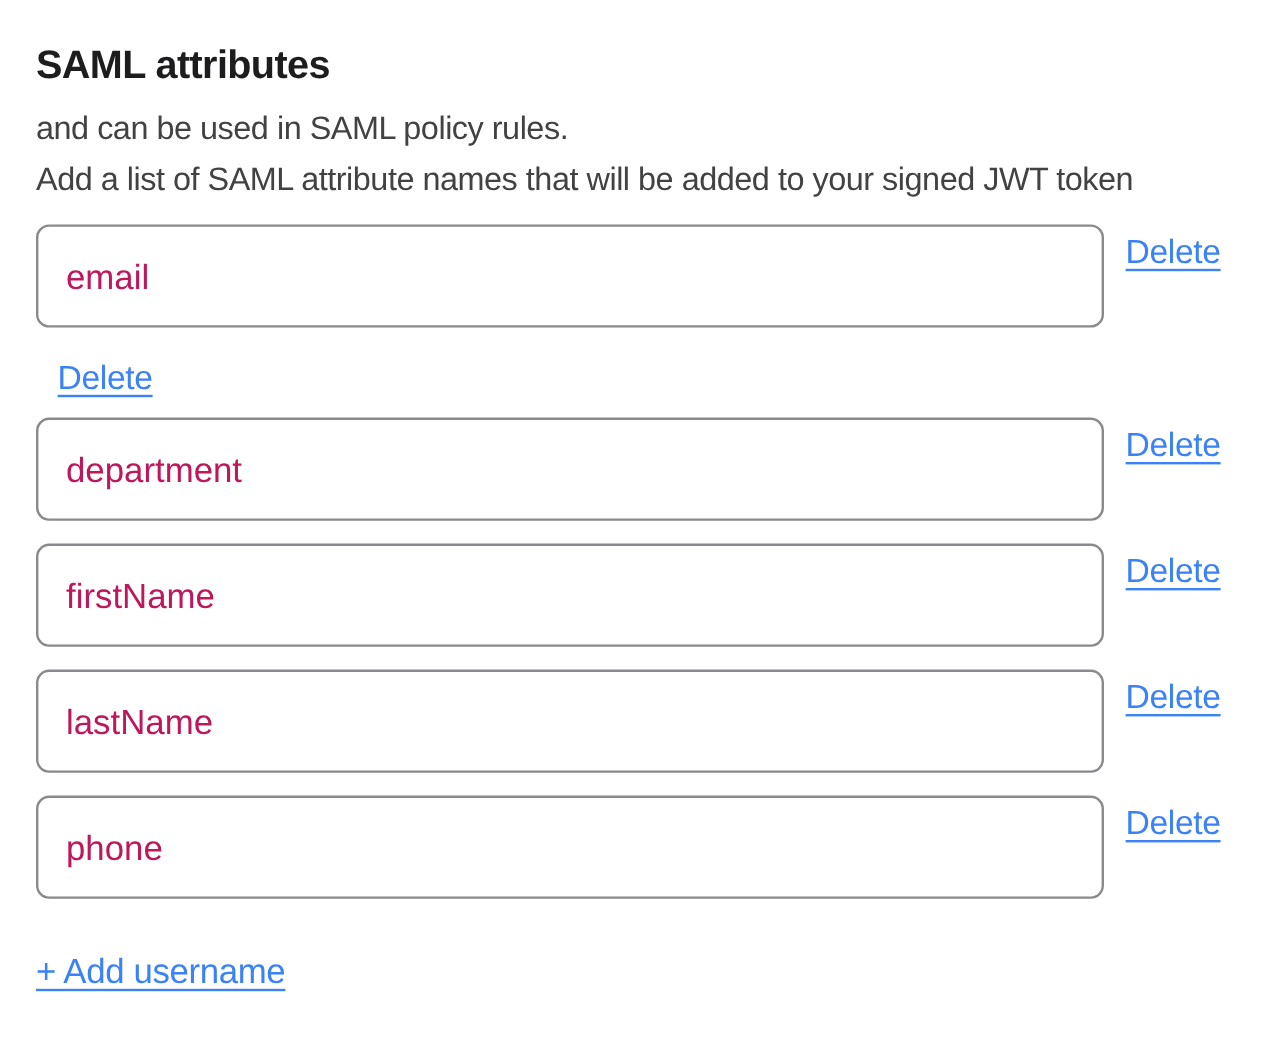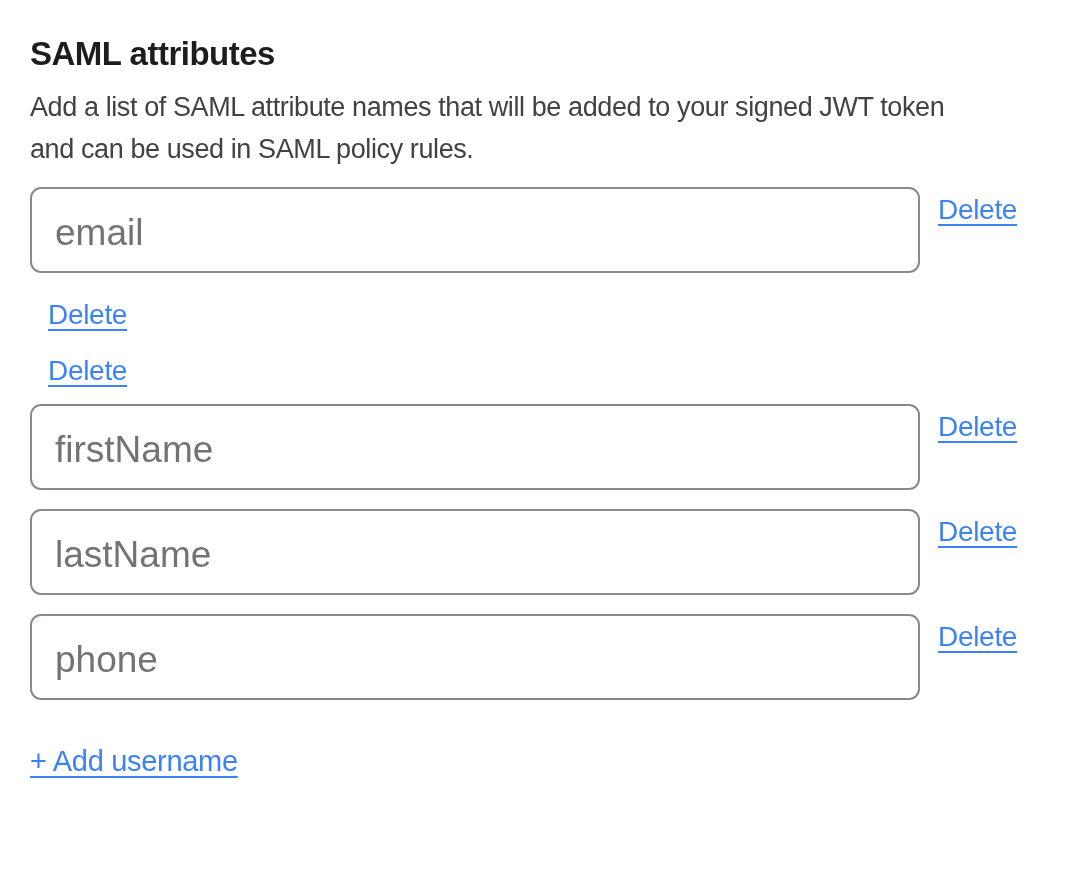--- a/index.html
+++ b/index.html
@@ -36,22 +36,22 @@
     margin-bottom: 19px;
   }
   .attr-input {
     width: 890px;
     height: 86px;
     border: 2px solid #8a8a8e;
     border-radius: 11px;
     background: #ffffff;
     padding: 6px 32px 0 23px;
     font-family: "Liberation Sans", sans-serif;
-    font-size: 37px;
-    color: #737373;
+    font-size: 29px;
+    color: #be185d;
     outline: none;
   }
   a.link {
     color: #3b82f6;
     text-decoration: underline;
     text-underline-offset: 5px;
     text-decoration-thickness: 2px;
     cursor: pointer;
   }
   .delete-link {
@@ -71,36 +71,37 @@
   }
 </style>
 </head>
 <body>
 
 <div class="content">
 
   <h1 class="section-title">SAML attributes</h1>
 
   <div class="section-desc">
+    <div class="desc-line">and can be used in SAML policy rules.</div>
     <div class="desc-line">Add a list of SAML attribute names that will be added to your signed JWT token</div>
-    <div class="desc-line">and can be used in SAML policy rules.</div>
   </div>
 
   <div class="attr-rows">
 
     <div class="attr-row">
       <input type="text" class="attr-input" value="email" style="">
       <a class="link delete-link" href="#">Delete</a>
     </div>
 
     <div class="attr-row">
       <a class="link delete-link" href="#">Delete</a>
     </div>
 
     <div class="attr-row">
+      <input type="text" class="attr-input" value="department" style="">
       <a class="link delete-link" href="#">Delete</a>
     </div>
 
     <div class="attr-row">
       <input type="text" class="attr-input" value="firstName" style="">
       <a class="link delete-link" href="#">Delete</a>
     </div>
 
     <div class="attr-row">
       <input type="text" class="attr-input" value="lastName" style="">

